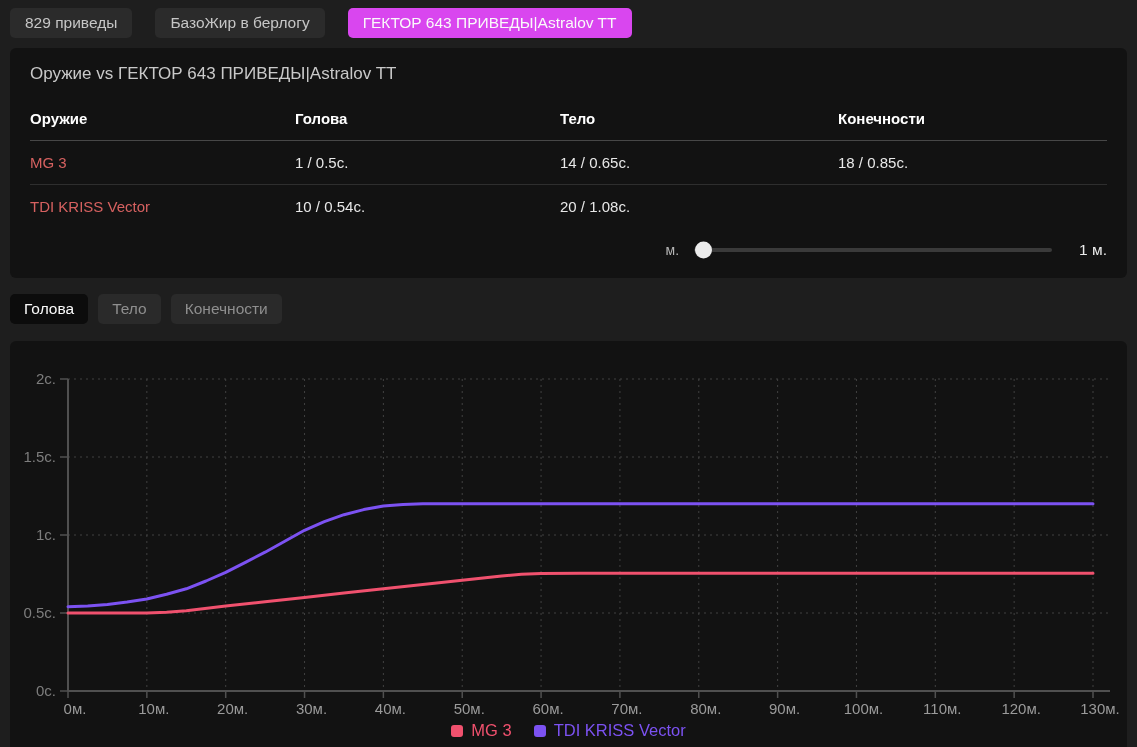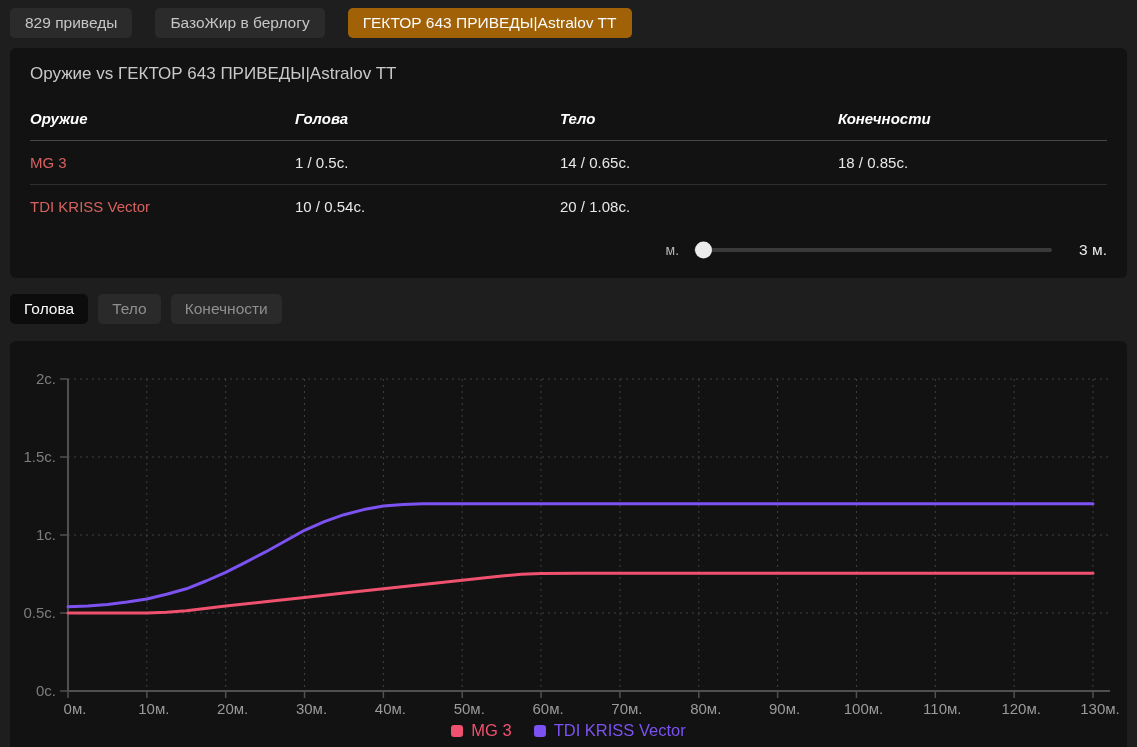--- a/index.html
+++ b/index.html
@@ -11,33 +11,33 @@
     -webkit-font-smoothing:antialiased;
   }
   
   .tabbar { display:flex; gap:23px; padding:8px 10px 0 10px; }
   .tab {
     height:30px; padding:0 15px; border:none; border-radius:5px;
     background:#2b2b2b; color:#c6c6c6; font-size:15.5px;
     font-family:inherit; display:flex; align-items:center; cursor:pointer;
     white-space:nowrap;
   }
-  .tab.active { background:#a16207; color:#fafafa; }
+  .tab.active { background:#d946ef; color:#fafafa; }
 
   
   .card { margin:10px 10px 0 10px; background:#121212; border-radius:6px; }
   .panel1 { padding:14px 20px 14px 20px; }
   .panel-title { font-size:17px; font-weight:400; color:#c9c9c9; margin:2px 0 20px 0; }
 
   
   .tbl { width:100%; }
   .trow { display:grid; grid-template-columns:265px 265px 278px 1fr; }
   .th {
     font-size:15px; font-weight:700; color:#ffffff;
-    padding:6px 0 13px 0; border-bottom:1px solid #474747;font-style:italic;
+    padding:6px 0 13px 0; border-bottom:1px solid #474747;
   }
   .td { font-size:15px; color:#e8e8e8; padding:13px 0; }
   .trow.r1 .td { border-bottom:1px solid #2e2e2e; }
   .weapon-name { color:#d66160; cursor:pointer; }
 
   
   .slider-row { display:flex; align-items:center; justify-content:flex-end; margin-top:8px; height:28px; }
   .slider-label { color:#b5b5b5; font-size:14px; margin-right:15px; }
   .slider-track { position:relative; width:358px; height:4px; border-radius:2px; background:#3a3a3a; cursor:pointer; }
   .slider-thumb {
@@ -99,21 +99,21 @@
       <span class="td">10 / 0.54с.</span>
       <span class="td">20 / 1.08с.</span>
     </div>
   </div>
 
   <div class="slider-row">
     <span class="slider-label">м.</span>
     <div class="slider-track">
       <div class="slider-thumb"></div>
     </div>
-    <span class="slider-value">3 м.</span>
+    <span class="slider-value">1 м.</span>
   </div>
 </section>
 
 <div class="chips">
   <button class="chip active">Голова</button>
   <button class="chip">Тело</button>
   <button class="chip">Конечности</button>
 </div>
 
 <section class="card chart-card">

